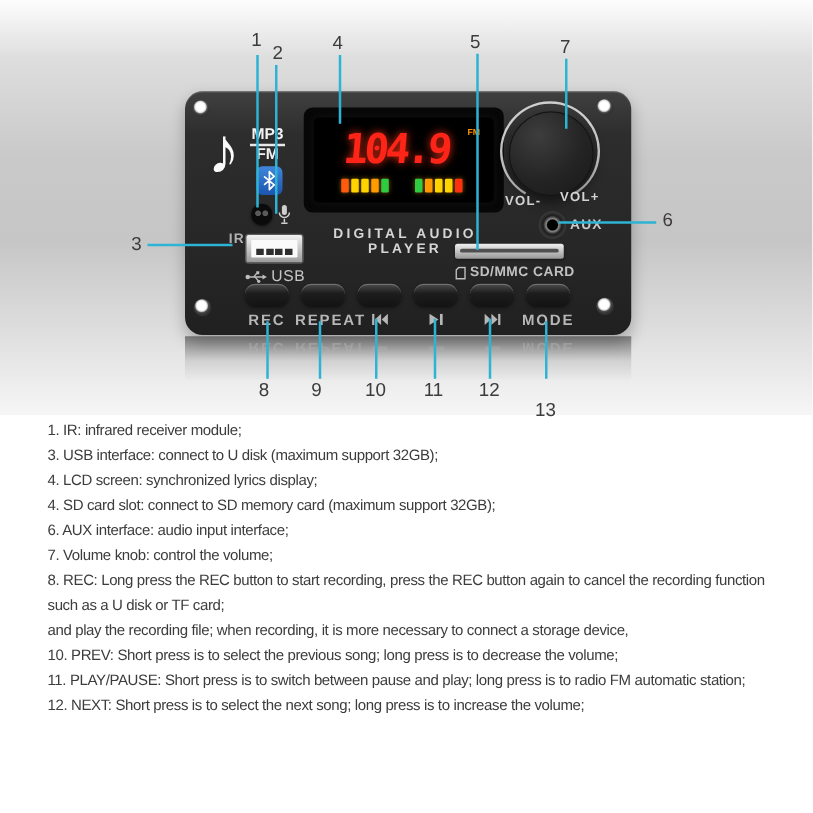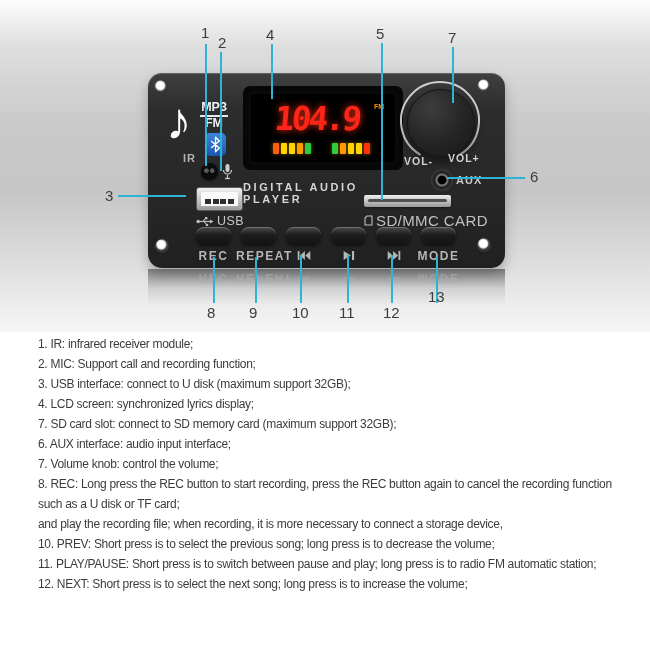--- a/index.html
+++ b/index.html
@@ -13,37 +13,37 @@
     box-shadow:0 6px 12px rgba(0,0,0,.25), inset 0 1px 0 rgba(255,255,255,.18);}
   .screw{position:absolute;width:14px;height:14px;border-radius:50%;
     background:radial-gradient(circle at 45% 40%, #ffffff 0 3.5px, #d8d8d8 4.5px, #4e4e4e 5.5px, #333 7px);}
   .s1{left:6px;top:7px}.s2{left:329px;top:6px}.s3{left:7px;top:166px}.s4{left:329px;top:165px}
   .note{position:absolute;left:18px;top:22px;font-size:52px;color:#fbfbfb;line-height:1;}
   .mp3fm{position:absolute;left:52px;top:28px;width:28px;text-align:center;color:#f2f2f2;
     font-size:12.5px;font-weight:bold;line-height:13px;}
   .mp3fm .mp3{border-bottom:2px solid #e8e8e8;padding-bottom:1px;}
   .bt{position:absolute;left:57px;top:60px;width:21px;height:23px;border-radius:5px;
     background:linear-gradient(180deg,#3f87dc,#1c55ad);display:flex;align-items:center;justify-content:center;}
-  .irlabel{position:absolute;left:35px;top:79px;font-size:11px;font-weight:bold;color:#b2b2b2;letter-spacing:1px;}
+  .irlabel{position:absolute;left:35px;top:112px;font-size:11px;font-weight:bold;color:#b2b2b2;letter-spacing:1px;}
   .irdome{position:absolute;left:53px;top:90px;width:17px;height:17px;border-radius:50%;
     background:radial-gradient(circle at 32% 45%, #5a5a5a 0 2px, rgba(0,0,0,0) 2.6px),
                radial-gradient(circle at 66% 45%, #5a5a5a 0 2px, rgba(0,0,0,0) 2.6px), #0b0b0b;
     box-shadow:0 1px 2px rgba(0,0,0,.6);}
   .micico{position:absolute;left:74px;top:90px;}
   .lcd{position:absolute;left:95px;top:13px;width:160px;height:84px;border-radius:7px;
     background:#0d0d0d;border:3px solid #070707;box-sizing:border-box;box-shadow:inset 0 0 10px #000;}
   .screen{position:absolute;left:5px;top:5px;right:5px;bottom:5px;background:#000;border-radius:4px;overflow:hidden;}
   .freq{position:absolute;left:10px;top:5px;width:112px;text-align:center;
     font-family:"DejaVu Sans Mono",monospace;font-weight:bold;font-size:33px;letter-spacing:-3px;
     color:#ff2418;transform:skewX(-5deg);text-shadow:0 0 7px rgba(255,50,20,.85);}
   .band{position:absolute;left:123px;top:9px;font-size:7px;font-weight:bold;color:#ff9100;letter-spacing:0;}
   .bars{position:absolute;bottom:8px;display:flex;gap:2px;}
   .bars-left{left:22px;} .bars-right{left:81px;}
   .bar{width:6px;height:11px;border-radius:1px;box-shadow:0 0 4px rgba(255,180,0,.5);}
-  .paneltitle{position:absolute;left:95px;top:108px;width:162px;text-align:left;
+  .paneltitle{position:absolute;left:95px;top:108px;width:162px;text-align:center;
     font-size:11px;font-weight:bold;letter-spacing:2.6px;color:#d5d5d5;}
   .knob{position:absolute;left:259px;top:16px;width:66px;height:66px;border-radius:50%;
     background:radial-gradient(circle at 35% 28%, #3d3d3d 0%, #242424 55%, #191919 100%);
     border:1px solid #141414;box-shadow:0 5px 9px rgba(0,0,0,.5);}
   .knobring{position:absolute;left:249px;top:5px;}
   .vollabel{position:absolute;font-size:10.5px;font-weight:bold;color:#d2d2d2;letter-spacing:1px;}
   .volm{left:256px;top:82px;} .volp{left:300px;top:79px;}
   .aux{position:absolute;left:283px;top:96px;width:22px;height:22px;border-radius:50%;
     background:radial-gradient(circle, #000 0 4px, #8a8a8a 5px, #1e1e1e 7.5px, #3d3d3d 11px);}
   .auxlabel{position:absolute;left:308px;top:101px;font-size:11px;font-weight:bold;color:#c9c9c9;letter-spacing:1px;}
@@ -51,21 +51,21 @@
     background:linear-gradient(180deg,#f2f2f2,#9b9b9b);border:1px solid #5a5a5a;box-sizing:border-box;}
   .usbport .tongue{position:absolute;left:4px;top:4px;right:4px;height:14px;background:#fafafa;border-radius:1px;
     display:flex;align-items:flex-end;justify-content:space-around;padding:0 3px 2px 3px;box-sizing:border-box;}
   .usbport .pin{width:6px;height:5px;background:#2e2e2e;}
   .usblabelrow{position:absolute;left:48px;top:141px;display:flex;align-items:center;gap:3px;}
   .usbtext{font-size:12.5px;font-weight:normal;color:#c6c6c6;letter-spacing:.5px;}
   .sdslot{position:absolute;left:216px;top:122px;width:87px;height:12px;border-radius:2px;
     background:linear-gradient(180deg,#f0f0f0,#979797);box-shadow:0 1px 2px rgba(0,0,0,.4);}
   .sdslot::after{content:"";position:absolute;left:4px;right:4px;top:4px;height:3px;background:#4f4f4f;border-radius:2px;}
   .sdlabelrow{position:absolute;left:216px;top:139px;display:flex;align-items:center;gap:3px;}
-  .sdtext{font-size:15px;font-weight:normal;color:#c0c0c0;letter-spacing:.4px;}
+  .sdtext{font-size:11px;font-weight:bold;color:#c0c0c0;letter-spacing:.4px;}
   .cap{position:absolute;top:154px;width:35px;height:17px;border-radius:8px;
     background:linear-gradient(180deg,#4d4d4d 0%,#1d1d1d 45%,#141414 100%);
     box-shadow:0 2px 3px rgba(0,0,0,.55), inset 0 1px 0 rgba(255,255,255,.22);}
   .b1{left:48px}.b2{left:93px}.b3{left:138px}.b4{left:183px}.b5{left:228px}.b6{left:273px}
   .blabel{position:absolute;top:176px;width:45px;text-align:center;
     font-size:12px;font-weight:bold;color:#b6b6b6;letter-spacing:1.5px;}
   .t1{left:43px}.t2{left:88px}.t3{left:133px}.t4{left:178px}.t5{left:223px}.t6{left:268px}
   
   .reflection{position:absolute;left:148px;top:269px;width:357px;height:36px;border-radius:0 0 0 0;overflow:hidden;
     background:linear-gradient(180deg, rgba(48,48,48,.55) 0%, rgba(110,110,110,.18) 55%, rgba(200,200,200,0) 100%);}
@@ -238,29 +238,28 @@
     <div class="cnum" style="left:105px;top:187px">3</div>
     <div class="cnum" style="left:266px;top:26px">4</div>
     <div class="cnum" style="left:376px;top:25px">5</div>
     <div class="cnum" style="left:530px;top:168px">6</div>
     <div class="cnum" style="left:448px;top:29px">7</div>
     <div class="cnum" style="left:207px;top:304px">8</div>
     <div class="cnum" style="left:249px;top:304px">9</div>
     <div class="cnum" style="left:292px;top:304px">10</div>
     <div class="cnum" style="left:339px;top:304px">11</div>
     <div class="cnum" style="left:383px;top:304px">12</div>
-    <div class="cnum" style="left:428px;top:288px">13</div>
+    <div class="cnum" style="left:428px;top:320px">13</div>
   </div>
 
   <div class="desc">
     <div class="dline">1. IR: infrared receiver module;</div>
-    <div class="dline">2. MIC: Support call and recording function;</div>
     <div class="dline">3. USB interface: connect to U disk (maximum support 32GB);</div>
     <div class="dline">4. LCD screen: synchronized lyrics display;</div>
-    <div class="dline">7. SD card slot: connect to SD memory card (maximum support 32GB);</div>
+    <div class="dline">4. SD card slot: connect to SD memory card (maximum support 32GB);</div>
     <div class="dline">6. AUX interface: audio input interface;</div>
     <div class="dline">7. Volume knob: control the volume;</div>
     <div class="dline">8. REC: Long press the REC button to start recording, press the REC button again to cancel the recording function</div>
     <div class="dline">such as a U disk or TF card;</div>
     <div class="dline">and play the recording file; when recording, it is more necessary to connect a storage device,</div>
     <div class="dline">10. PREV: Short press is to select the previous song; long press is to decrease the volume;</div>
     <div class="dline">11. PLAY/PAUSE: Short press is to switch between pause and play; long press is to radio FM automatic station;</div>
     <div class="dline">12. NEXT: Short press is to select the next song; long press is to increase the volume;</div>
   </div>
 

